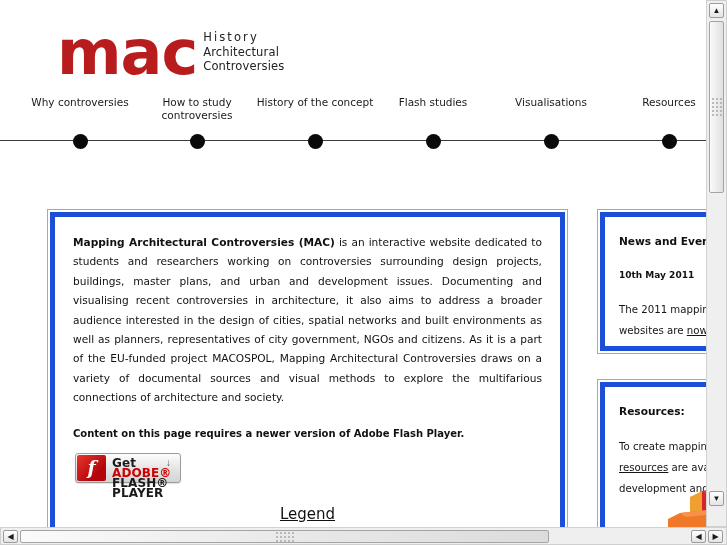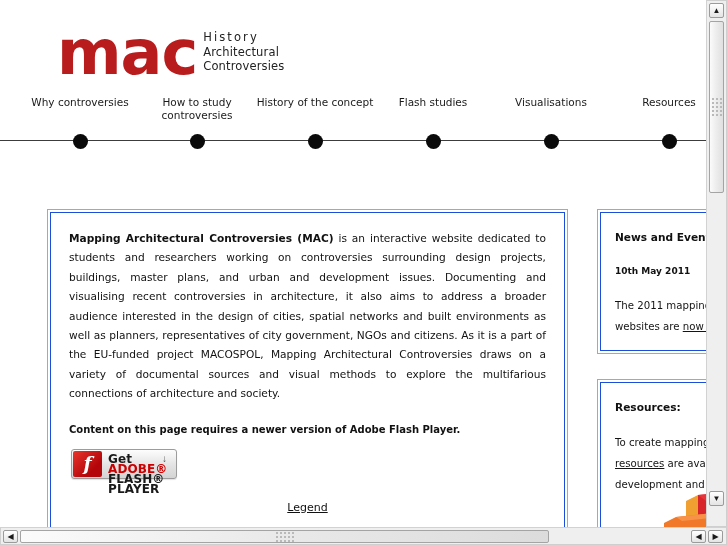--- a/index.html
+++ b/index.html
@@ -88,21 +88,21 @@
 
   
   .outerbox {
     position: absolute;
     border: 1px solid #a8a8a8;
     background: #ffffff;
     padding: 2px;
   }
   .innerbox {
     width: 100%; height: 100%;
-    border: 1px solid #1d4ed8;
+    border: 5px solid #1d4ed8;
     background: #ffffff;
     overflow: hidden;
   }
 
   #main-box {
     left: 47px; top: 209px;
     width: 521px; height: 330px;
   }
   #main-inner { padding: 16px 18px 10px 18px; }
 
@@ -171,21 +171,21 @@
     width: 8px; height: 11px;
     color: #555555;
     font-size: 10px;
     line-height: 10px;
   }
 
   
   #legend-wrap { margin-top: 22px; text-align: center; }
   .legend-title {
     font-family: "DejaVu Sans", sans-serif;
-    font-size: 11px;
+    font-size: 15px;
     color: #111111;
     text-decoration: underline;
   }
 
   
   #news-box {
     left: 597px; top: 209px;
     width: 185px; height: 145px;
   }
   #res-box {

